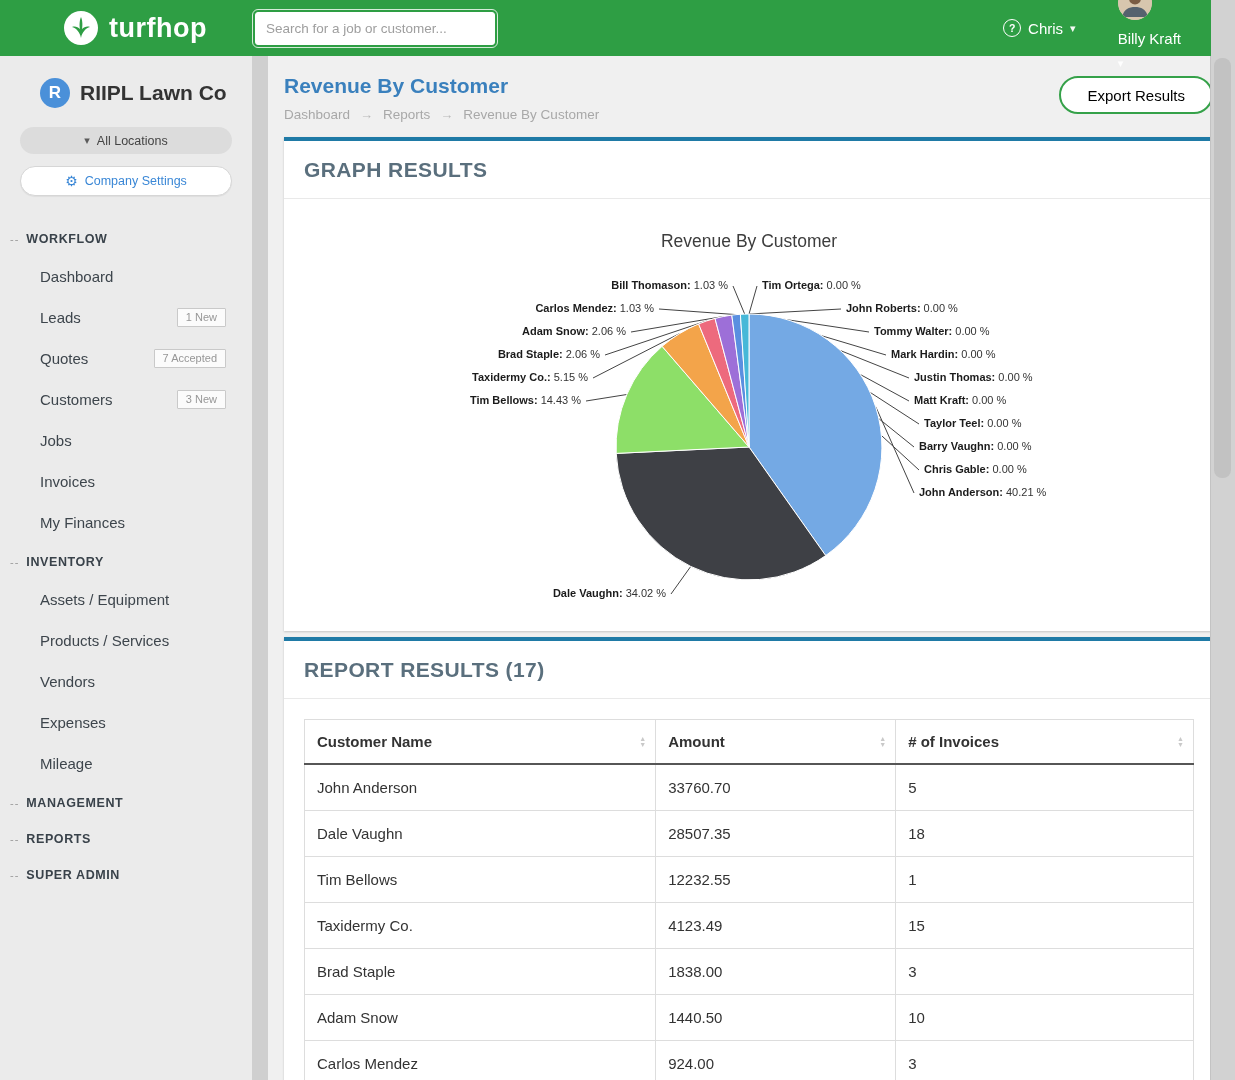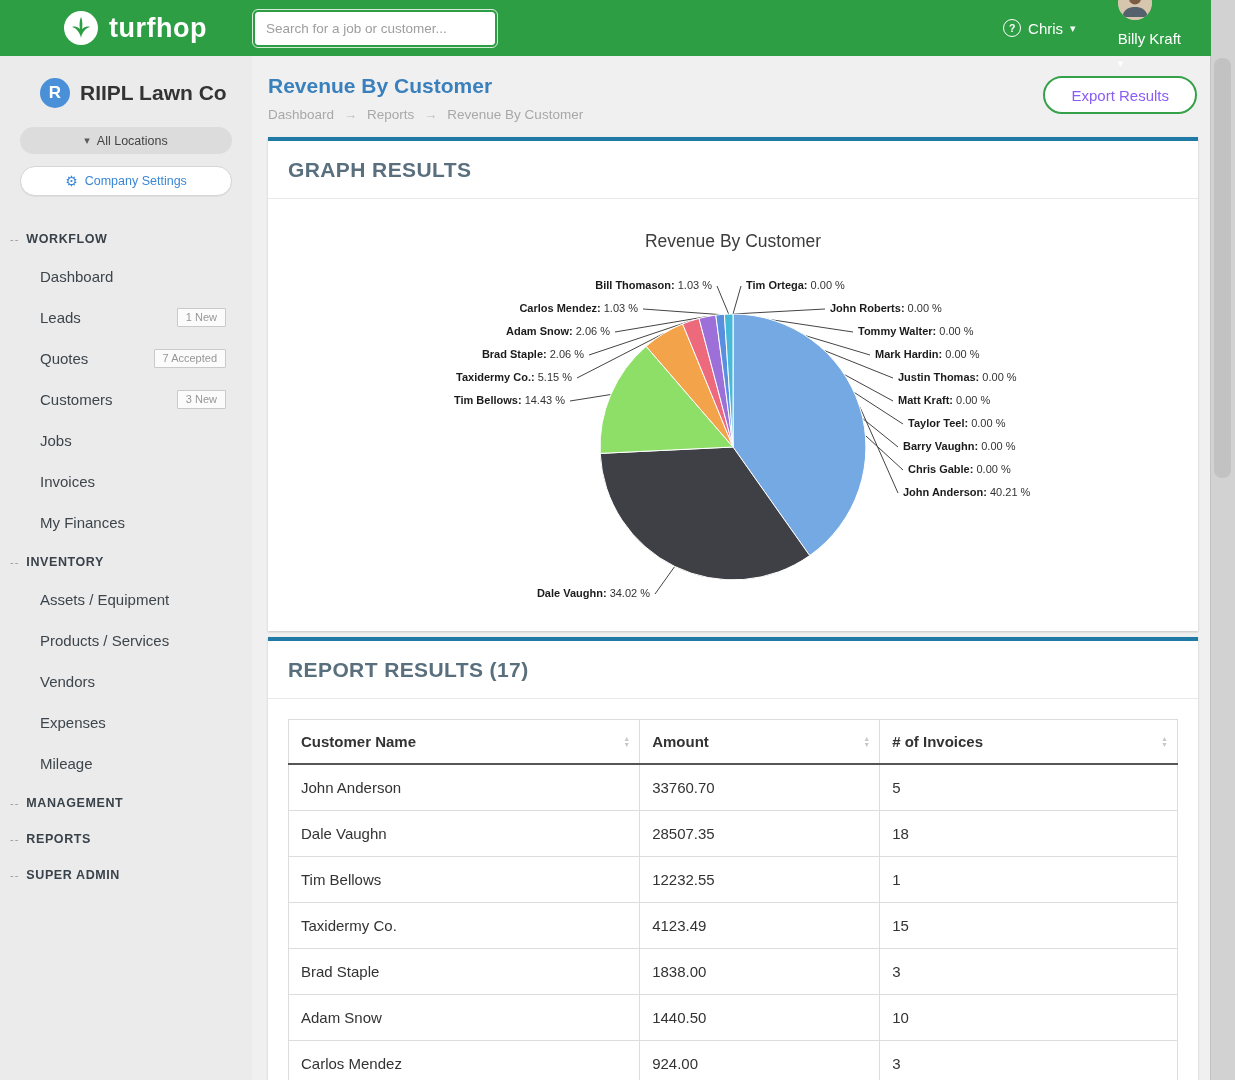--- a/index.html
+++ b/index.html
@@ -28,27 +28,27 @@
   .loc-pill .chev{color:#555;}
   .settings-pill{margin:0 20px;background:#fff;border:1px solid #d6d6d6;border-radius:15px;height:28px;display:flex;align-items:center;justify-content:center;font-size:12.5px;color:#3a87d6;gap:7px;cursor:pointer;box-shadow:0 1px 1px rgba(0,0,0,.06);}
   .gear{font-size:14px;line-height:1;}
   .nav{margin-top:24px;}
   .section{display:flex;align-items:center;gap:7px;padding:12px 0 10px 10px;font-size:12.5px;font-weight:bold;color:#39424a;letter-spacing:.6px;cursor:pointer;}
   .dashes{color:#9a9a9a;font-size:11px;letter-spacing:1px;font-weight:normal;}
   .nav-item{display:flex;align-items:center;padding:10px 26px 10px 40px;font-size:15px;color:#3d454c;cursor:pointer;line-height:21px;}
   .nav-item .badge{margin-left:auto;border:1px solid #c9c9c9;border-radius:1px;background:#fbfbfb;color:#979797;font-size:11px;padding:2px 8px;line-height:13px;}
 
   
-  .main{position:absolute;top:56px;left:252px;width:959px;bottom:0;background:#f0f0f0;overflow:hidden;}
+  .main{position:absolute;top:56px;left:268px;width:959px;bottom:0;background:#f0f0f0;overflow:hidden;}
   .page-header{position:relative;padding:18px 16px 15px;}
   .page-title{font-size:21px;font-weight:bold;color:#3a80bd;}
   .breadcrumb{margin-top:9px;font-size:13.5px;color:#a8a8a8;display:flex;gap:10px;align-items:center;}
   .crumb{cursor:pointer;}
   .crumb-sep{color:#b8b8b8;font-size:13px;}
-  .export-btn{position:absolute;right:14px;top:20px;height:38px;padding:0 26px;border:2px solid #35a149;border-radius:20px;background:#fff;color:#8b5cf6;font-size:15px;font-family:inherit;cursor:pointer;}
+  .export-btn{position:absolute;right:14px;top:20px;height:38px;padding:0 26px;border:2px solid #35a149;border-radius:20px;background:#fff;color:#000000;font-size:15px;font-family:inherit;cursor:pointer;}
   .card{margin:0 13px 6px 16px;background:#fff;border-top:4px solid #1f7aa6;box-shadow:0 1px 2px rgba(0,0,0,.18);}
   .card-header{padding:17px 20px 16px;font-size:21px;font-weight:bold;color:#5a6f7d;letter-spacing:.4px;border-bottom:1px solid #e9e9e9;}
   .chart-area{position:relative;height:432px;}
 
   
   .table-wrap{padding:20px 20px 0;}
   table{width:100%;border-collapse:collapse;}
   th{position:relative;text-align:left;font-size:15px;font-weight:bold;color:#333;padding:13px 14px 13px 12px;border:1px solid #ddd;border-bottom:2px solid #565656;background:#fff;cursor:pointer;}
   th.c1{width:39.5%;} th.c2{width:27%;} th.c3{width:33.5%;}
   td{font-size:15px;color:#333;padding:14px 12px;border:1px solid #ddd;background:#fff;}

